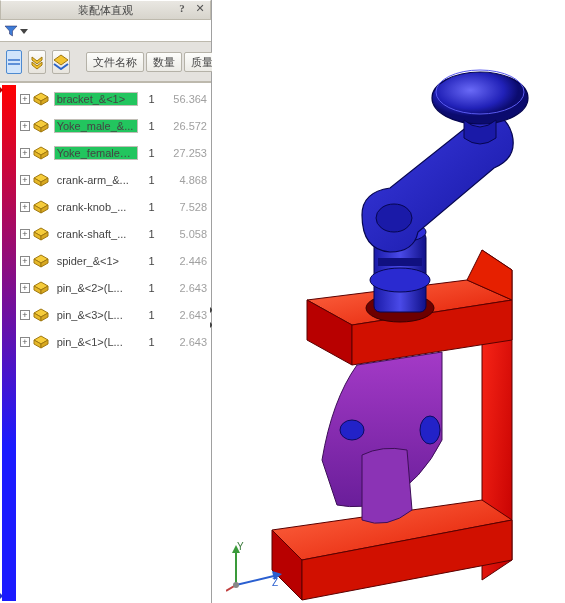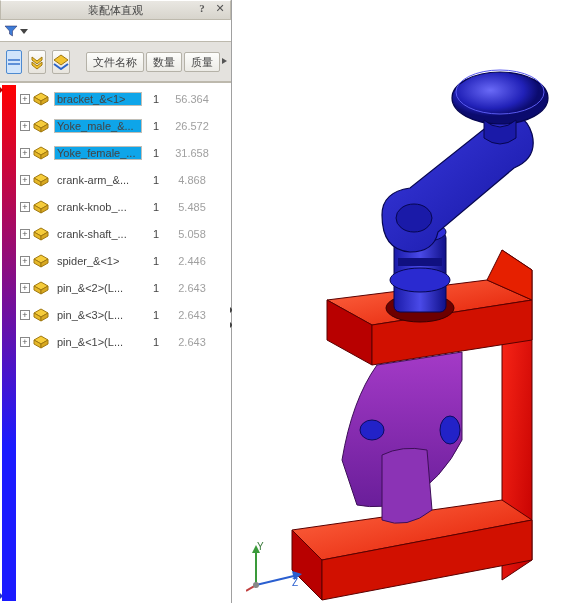--- a/index.html
+++ b/index.html
@@ -1,20 +1,20 @@
 <!DOCTYPE html>
 <html><head>
 <meta charset="utf-8">
 <style>
   * { box-sizing:border-box; margin:0; padding:0; }
   html,body{width:565px;height:603px;overflow:hidden;font-family:"Microsoft YaHei",Tahoma,Arial,sans-serif;font-size:11px;color:#444;}
   body{background:#e8e8e8;display:flex;}
 
   
-  .left-shell{width:232px;height:100%;display:flex;flex-direction:column;background:#e4e2de;border-right:1px solid #a0a0a0;position:relative;}
+  .left-shell{width:212px;height:100%;display:flex;flex-direction:column;background:#e4e2de;border-right:1px solid #a0a0a0;position:relative;}
   .panel-title{height:20px;background:linear-gradient(#e9e7e2,#d7d4cc);border:1px solid #bdb9ad;border-top-color:#fff;
                display:flex;align-items:center;justify-content:center;position:relative;font-size:11px;}
   .panel-title .help-icon,.panel-title .close-icon{position:absolute;top:1px;width:16px;height:16px;color:#555;text-align:center;}
   .panel-title .help-icon{right:20px;font-weight:bold;font-family:serif;}
   .panel-title .close-icon{right:2px;font-family:Arial;}
   .filter-row{height:22px;display:flex;align-items:center;padding:2px 4px;background:#fff;border-bottom:1px solid #bdb9ad;gap:2px;}
   .funnel-icon svg,.dropdown-icon svg{vertical-align:middle;}
   .toolbar{height:40px;display:flex;align-items:center;padding:4px 6px;gap:6px;border-bottom:1px solid #bdb9ad;}
   .tb-btn{width:24px;height:24px;border:1px solid #b5b2a8;border-radius:2px;
           background:linear-gradient(#fdfdfb,#e7e4dd);display:flex;align-items:center;justify-content:center;}
@@ -28,24 +28,24 @@
   .grad-bar{width:14px;background:linear-gradient(to bottom,#ff0000 0%,#1a1aff 70%,#1a1aff 100%);margin:2px;position:relative;}
   .grad-bar .tick-top{position:absolute;top:0;left:-4px;border:5px solid transparent;border-left-color:#b00;}
   .grad-bar .tick-bot{position:absolute;bottom:0;left:-4px;border:5px solid transparent;border-left-color:#2030d0;}
   .tree-scroll{flex:1;overflow:hidden;}
   .tree-list{list-style:none;padding-top:2px;}
   .tree-row{display:flex;align-items:center;height:27px;padding-left:2px;}
   .expander{width:10px;height:10px;border:1px solid #888;background:#fff;margin-right:2px;
             display:flex;align-items:center;justify-content:center;font-size:9px;line-height:8px;color:#555;}
   .part-icon{width:18px;height:16px;margin-right:4px;display:flex;align-items:center;justify-content:center;}
   .name-cell{width:88px;overflow:hidden;text-overflow:ellipsis;white-space:nowrap;font-size:11px;}
-  .name-cell.sel{background:#0ea5e9;border:1px solid #c0beb6;padding:0 2px;}
+  .name-cell.sel{background:#22c55e;border:1px solid #c0beb6;padding:0 2px;}
   .name-cell:not(.sel){padding:1px 3px;}
   .qty-cell{width:28px;text-align:center;font-size:11px;}
-  .mass-cell{width:48px;text-align:center;color:#a0a0a0;font-size:11px;padding-right:4px;}
+  .mass-cell{width:48px;text-align:right;color:#a0a0a0;font-size:11px;padding-right:4px;}
 
   
   .splitter-handle{position:absolute;right:-7px;top:300px;width:8px;height:28px;display:flex;flex-direction:column;
                    justify-content:space-between;}
   .splitter-handle span{width:0;height:0;border:3px solid transparent;}
   .splitter-handle .l{border-right-color:#444;}
   .splitter-handle .r{border-left-color:#444;}
 
   
   .viewport{flex:1;position:relative;background:#fff;}
@@ -150,21 +150,21 @@
             <span class="expander">+</span>
             <span class="part-icon">
               <svg width="18" height="16">
                 <path d="M2 6l7 4 7-4-7-4z" fill="#f6cc3a" stroke="#a07810"></path>
                 <path d="M2 6v4l7 4V10z" fill="#e6b828" stroke="#a07810"></path>
                 <path d="M16 6v4l-7 4V10z" fill="#d8a820" stroke="#a07810"></path>
               </svg>
             </span>
             <span class="name-cell sel">Yoke_female_...</span>
             <span class="qty-cell">1</span>
-            <span class="mass-cell">31.658</span>
+            <span class="mass-cell">27.253</span>
           </li>
           <li class="tree-row">
             <span class="expander">+</span>
             <span class="part-icon">
               <svg width="18" height="16">
                 <path d="M2 6l7 4 7-4-7-4z" fill="#f6cc3a" stroke="#a07810"></path>
                 <path d="M2 6v4l7 4V10z" fill="#e6b828" stroke="#a07810"></path>
                 <path d="M16 6v4l-7 4V10z" fill="#d8a820" stroke="#a07810"></path>
               </svg>
             </span>
@@ -176,21 +176,21 @@
             <span class="expander">+</span>
             <span class="part-icon">
               <svg width="18" height="16">
                 <path d="M2 6l7 4 7-4-7-4z" fill="#f6cc3a" stroke="#a07810"></path>
                 <path d="M2 6v4l7 4V10z" fill="#e6b828" stroke="#a07810"></path>
                 <path d="M16 6v4l-7 4V10z" fill="#d8a820" stroke="#a07810"></path>
               </svg>
             </span>
             <span class="name-cell">crank-knob_...</span>
             <span class="qty-cell">1</span>
-            <span class="mass-cell">5.485</span>
+            <span class="mass-cell">7.528</span>
           </li>
           <li class="tree-row">
             <span class="expander">+</span>
             <span class="part-icon">
               <svg width="18" height="16">
                 <path d="M2 6l7 4 7-4-7-4z" fill="#f6cc3a" stroke="#a07810"></path>
                 <path d="M2 6v4l7 4V10z" fill="#e6b828" stroke="#a07810"></path>
                 <path d="M16 6v4l-7 4V10z" fill="#d8a820" stroke="#a07810"></path>
               </svg>
             </span>

